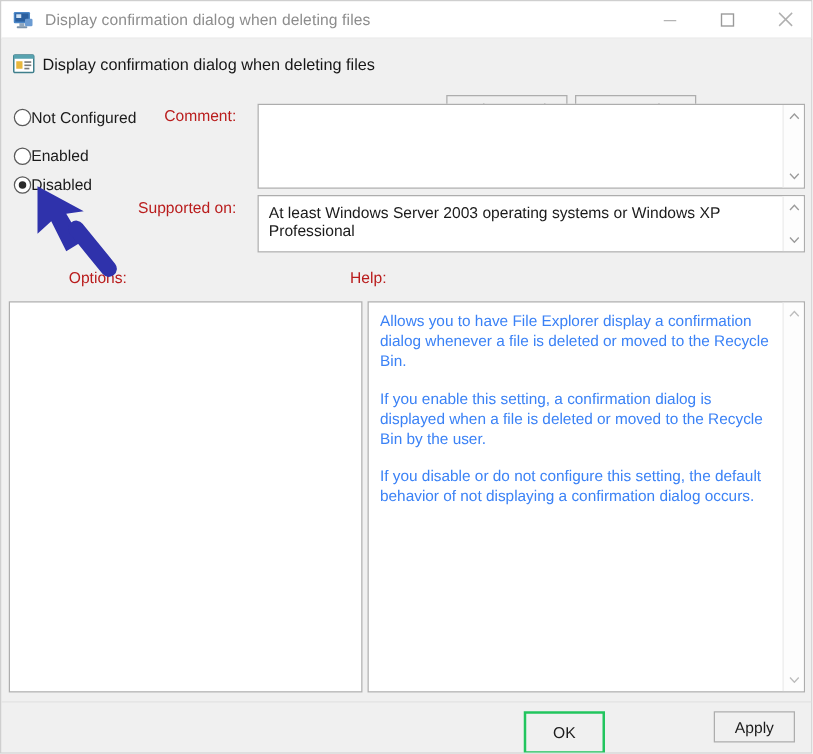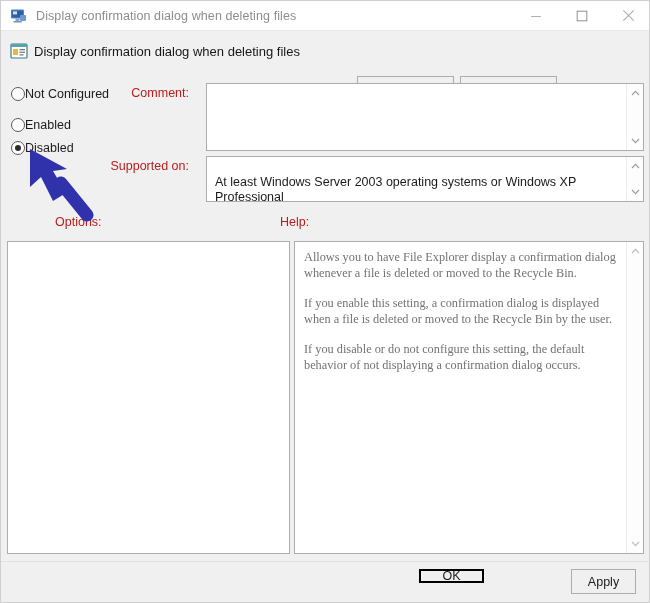--- a/index.html
+++ b/index.html
@@ -149,34 +149,33 @@
     border: 1px solid #adadad;
     overflow: hidden;
   }
   .box-comment { left: 205px; top: 82px; width: 438px; height: 68px; }
   .box-supported { left: 205px; top: 155px; width: 438px; height: 46px; }
   .box-options { left: 6px; top: 240px; width: 283px; height: 313px; }
   .box-help { left: 293px; top: 240px; width: 350px; height: 313px; }
 
   .box-text {
     position: absolute;
-    left: 8px; top: 18px;
+    left: 8px; top: 6px;
     right: 20px;
     font-size: 12.5px;
     color: #1b1b1b;
     line-height: 15px;
   }
   .help-body {
     position: absolute;
     left: 9px; top: 7px;
     right: 22px;
     font-size: 12.3px;
-    color: #737373;
+    color: #3b82f6;
     line-height: 16px;
-    font-family: Liberation Serif, serif;
   }
   .help-body p { margin: 0 0 14px 0; }
   .help-body p:last-child { margin-bottom: 0; }
 
   
   .sbar {
     position: absolute;
     top: 0; right: 0; bottom: 0;
     width: 16px;
     background: #fdfdfd;
@@ -194,22 +193,22 @@
   .sbar svg { display: block; }
 
   
   .footer-sep {
     position: absolute;
     left: 0; top: 560px;
     width: 650px; height: 1px;
     background: #e2e2e2;
   }
   .btn-ok {
-    left: 418px; top: 568px; width: 65px; height: 14px;
-    border: 2px solid #000000;
+    left: 418px; top: 568px; width: 65px; height: 34px;
+    border: 2px solid #22c55e;
     background: #f0f0f0;
   }
   .btn-cancel { left: 494px; top: 568px; width: 65px; height: 25px; }
   .btn-apply  { left: 570px; top: 568px; width: 65px; height: 25px; }
 
   
   .annot-arrow {
     position: absolute;
     left: 20px; top: 140px;
     width: 80px; height: 82px;

